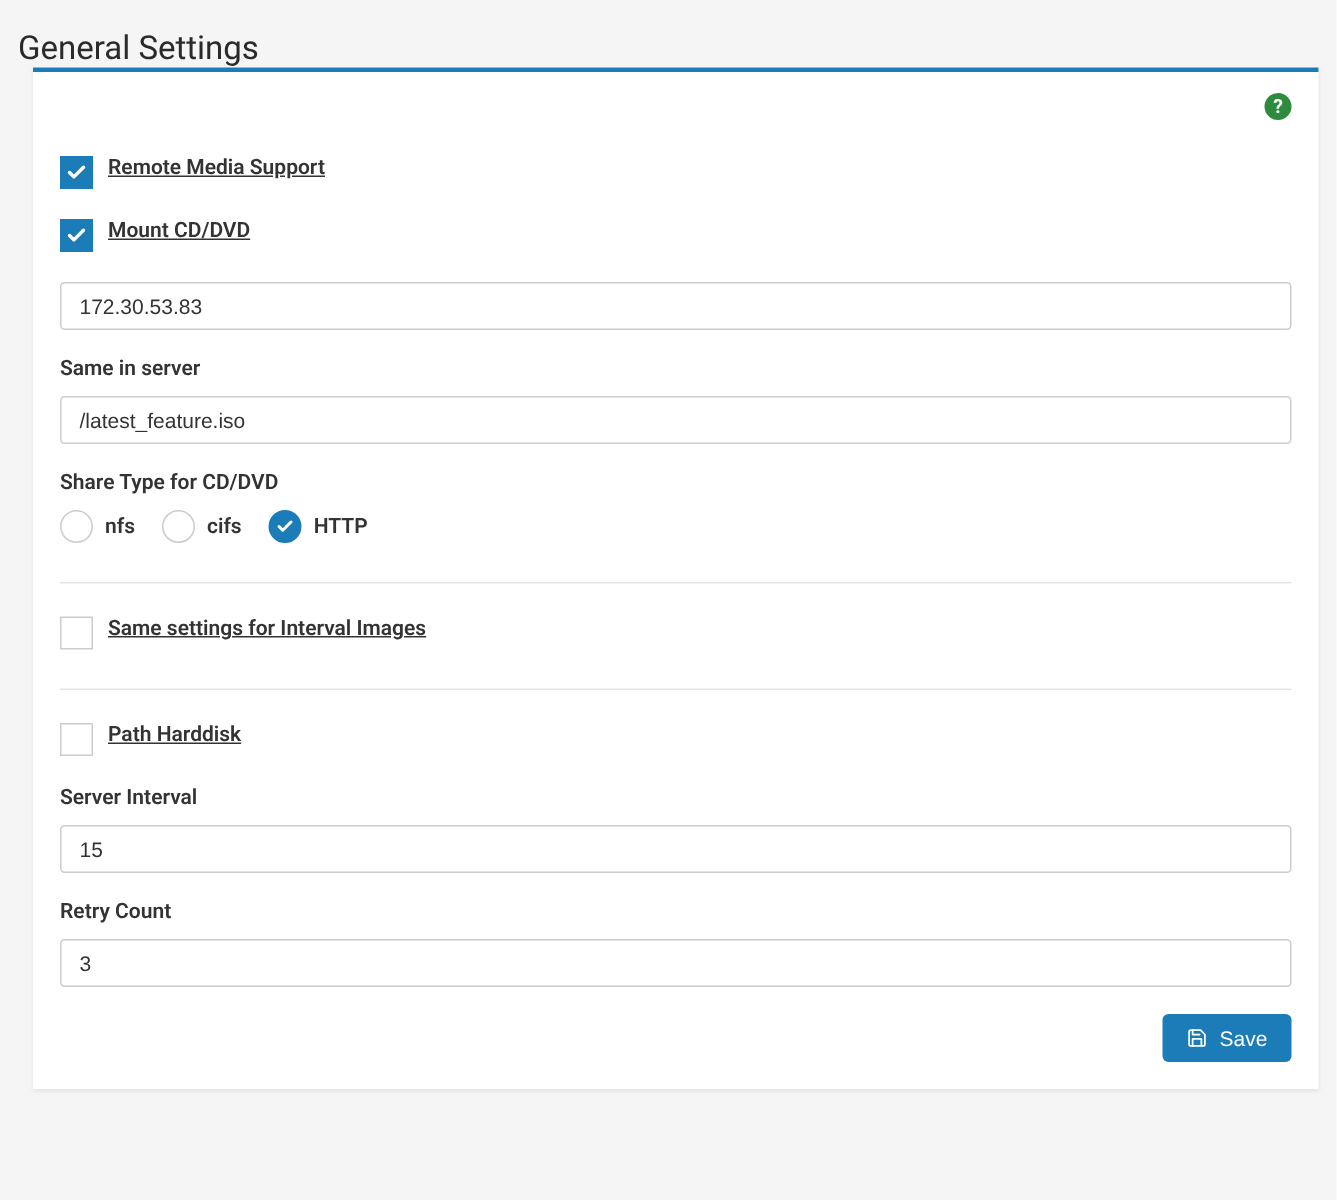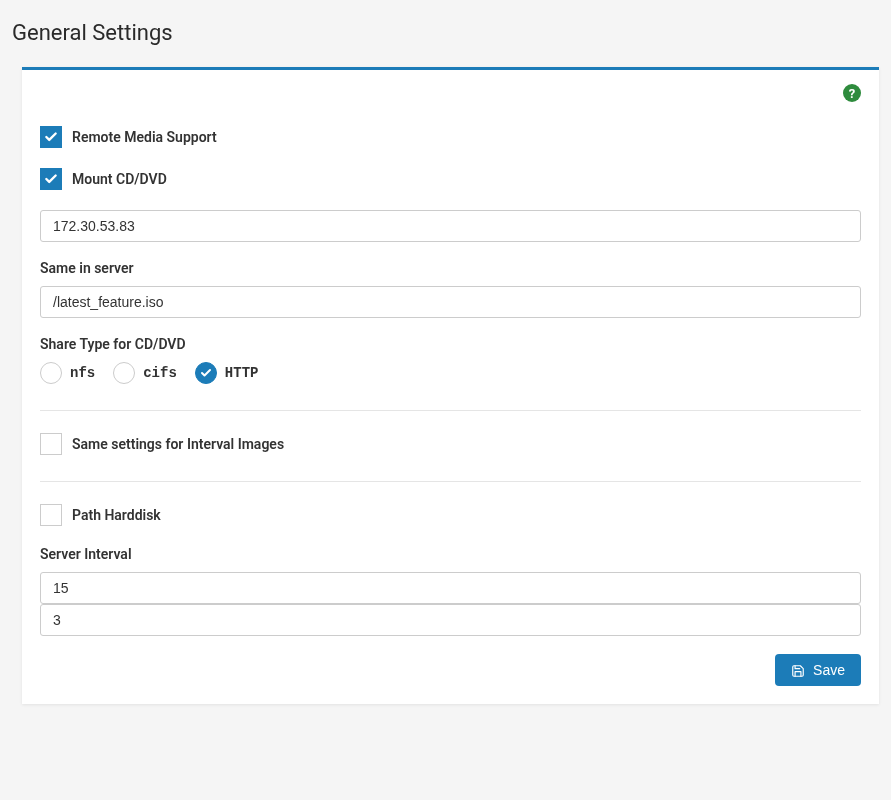--- a/index.html
+++ b/index.html
@@ -15,21 +15,20 @@
       width: 891px;
       height: 800px;
     }
     .page-container {
       padding: 12px;
     }
     .page-title {
       font-size: 22px;
       font-weight: 400;
       color: #2a2a2a;
-      margin-bottom: 22px;
       margin-top: 8px;
     }
     .card {
       background: #fff;
       border-top: 3px solid #1c7cb8;
       box-shadow: 0 1px 3px rgba(0,0,0,0.08);
       padding: 18px 18px 18px 18px;
       position: relative;
       margin-left: 10px;
     }
@@ -47,22 +46,23 @@
       display: flex;
       align-items: center;
       justify-content: center;
       cursor: pointer;
     }
     .form-section {
       margin-top: 38px;
     }
     .checkbox-row {
       display: flex;
-      align-items: center;
+      align-items: flex-start;
       margin-bottom: 20px;
+      text-decoration: underline;
     }
     .sq-checkbox {
       width: 22px;
       height: 22px;
       display: inline-flex;
       align-items: center;
       justify-content: center;
       margin-right: 10px;
       cursor: pointer;
       flex-shrink: 0;
@@ -98,21 +98,20 @@
       border-radius: 3px;
       padding: 0 12px;
       font-size: 14px;
       color: #333;
     }
     .radio-row {
       display: flex;
       align-items: center;
       gap: 8px;
       margin-top: 8px;
-      font-family: Liberation Mono, monospace;
     }
     .radio-option {
       display: flex;
       align-items: center;
       margin-right: 10px;
       cursor: pointer;
     }
     .radio-circle {
       width: 22px;
       height: 22px;
@@ -148,21 +147,21 @@
       margin-top: 18px;
     }
     .save-btn {
       background: #1c7cb8;
       color: #fff;
       border: none;
       border-radius: 4px;
       padding: 8px 16px;
       font-size: 14px;
       display: inline-flex;
-      align-items: flex-end;
+      align-items: center;
       gap: 8px;
       cursor: pointer;
     }
     .save-btn svg {
       width: 14px;
       height: 14px;
     }
   </style>
 </head>
 <body>
@@ -228,20 +227,21 @@
       <hr class="divider">
 
       <div class="checkbox-row">
         <span class="sq-checkbox unchecked"></span>
         <span class="checkbox-label">Path Harddisk</span>
       </div>
 
       <label class="field-label">Server Interval</label>
       <input type="text" class="text-input" value="15" style="">
 
+      <label class="field-label">Retry Count</label>
       <input type="text" class="text-input" value="3" style="">
 
       <div class="button-row">
         <button class="save-btn">
           <svg viewBox="0 0 24 24" fill="none" stroke="#fff" stroke-width="2" stroke-linecap="round" stroke-linejoin="round">
             <path d="M19 21H5a2 2 0 0 1-2-2V5a2 2 0 0 1 2-2h11l5 5v11a2 2 0 0 1-2 2z"></path>
             <polyline points="17 21 17 13 7 13 7 21"></polyline>
             <polyline points="7 3 7 8 15 8"></polyline>
           </svg>
           <span>Save</span>

